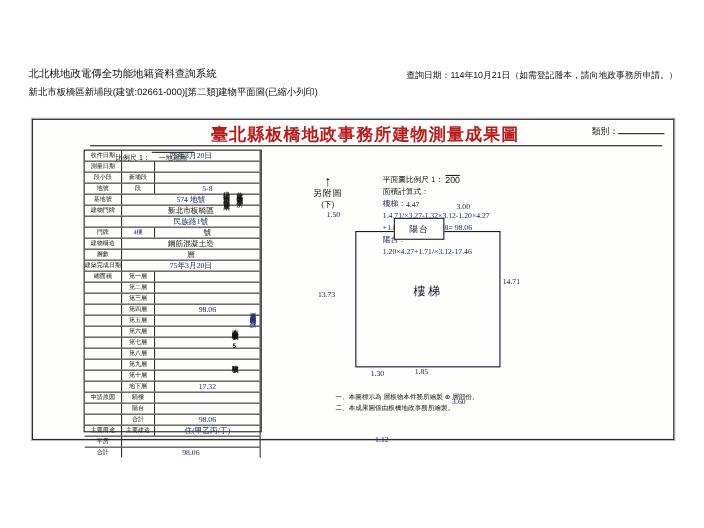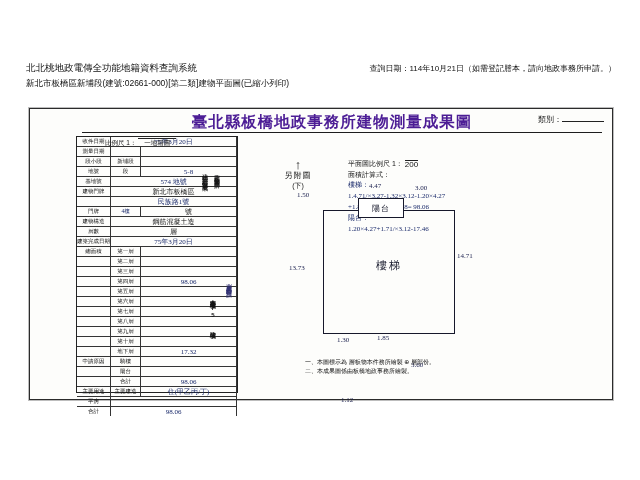--- a/index.html
+++ b/index.html
@@ -19,21 +19,21 @@
 
   
   .sheet{
     position:absolute;left:29px;top:108px;width:582px;height:290px;
     background:#fdfdfb;border:1px solid #2b2b2b;
     box-shadow:0 0 0 1px #bdbdbd;
   }
   .sheet-title{
     position:absolute;left:0;right:0;top:3px;text-align:center;
     font-family:"Liberation Serif","DejaVu Serif",serif;
-    font-size:15.5px;font-weight:bold;letter-spacing:1px;color:#4c1d95;margin-left:22px;
+    font-size:15.5px;font-weight:bold;letter-spacing:1px;color:#b91c1c;margin-left:22px;
   }
   .title-underline{position:absolute;left:52px;right:10px;top:23px;height:1px;background:#1d1d1d;}
 
   
   .right-label{position:absolute;right:8px;top:5px;font-size:8px;color:#111;}
   .right-label .ul{display:inline-block;border-bottom:1px solid #222;min-width:42px;}
 
   
   .form{
     position:absolute;left:46px;top:27px;width:160px;height:255px;

